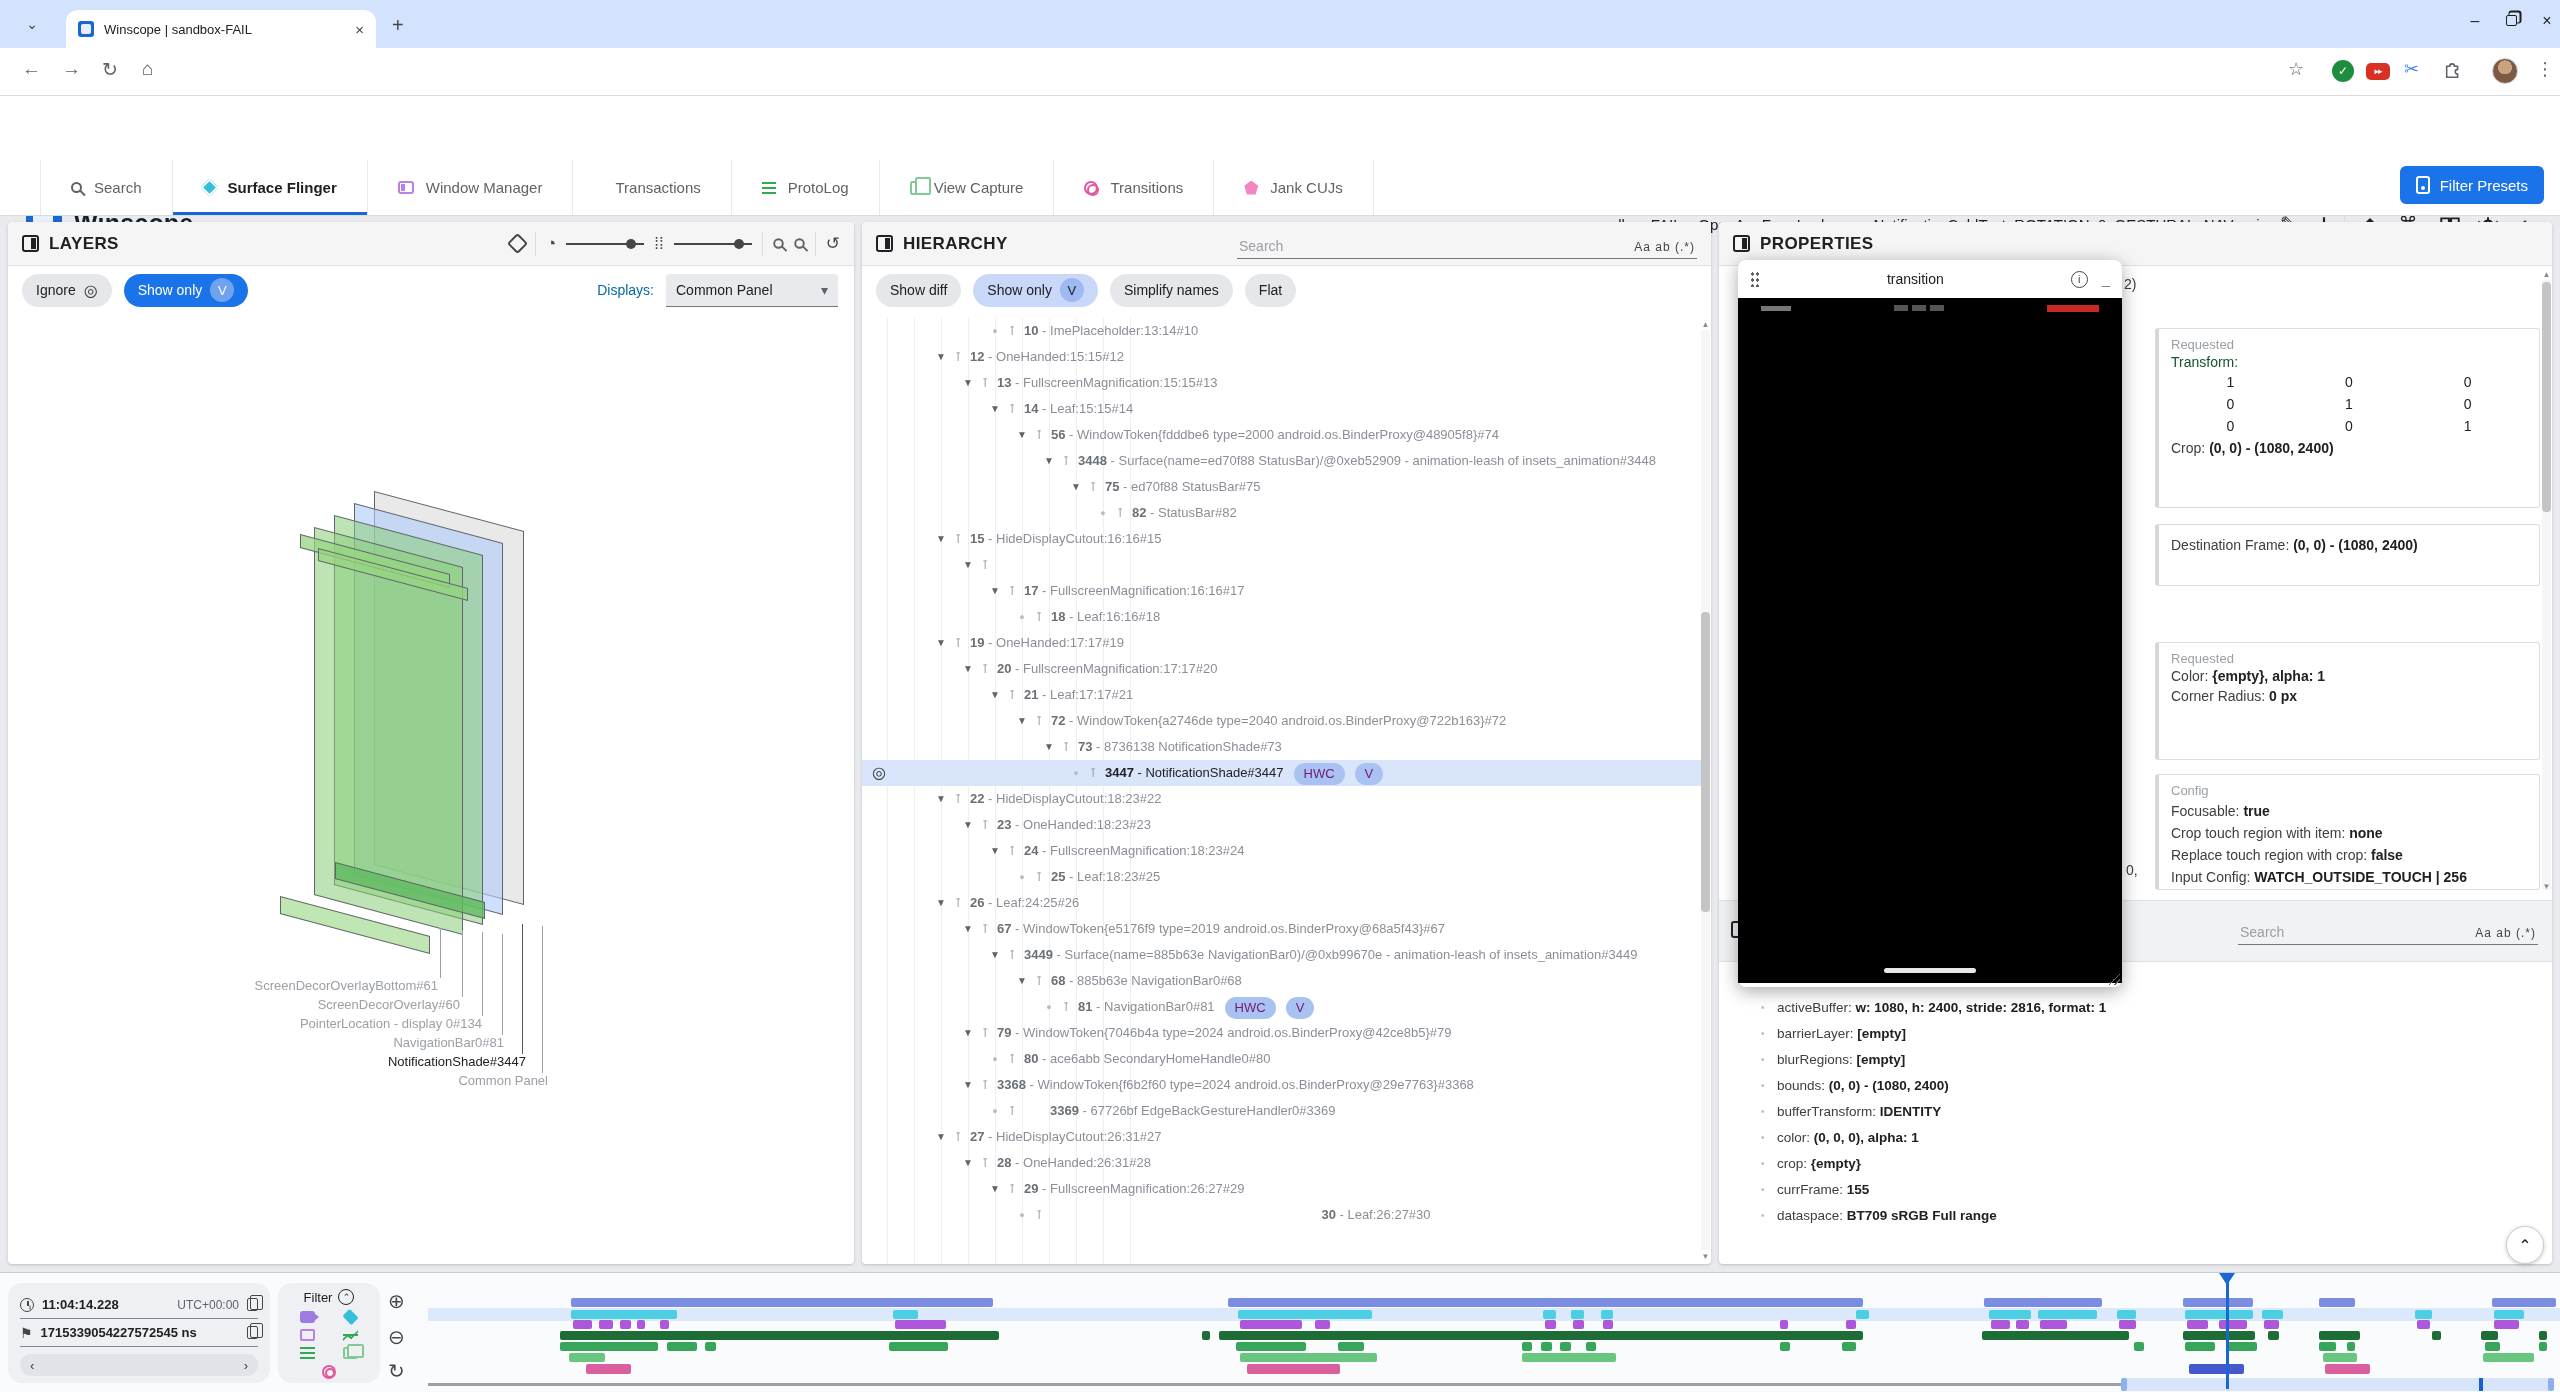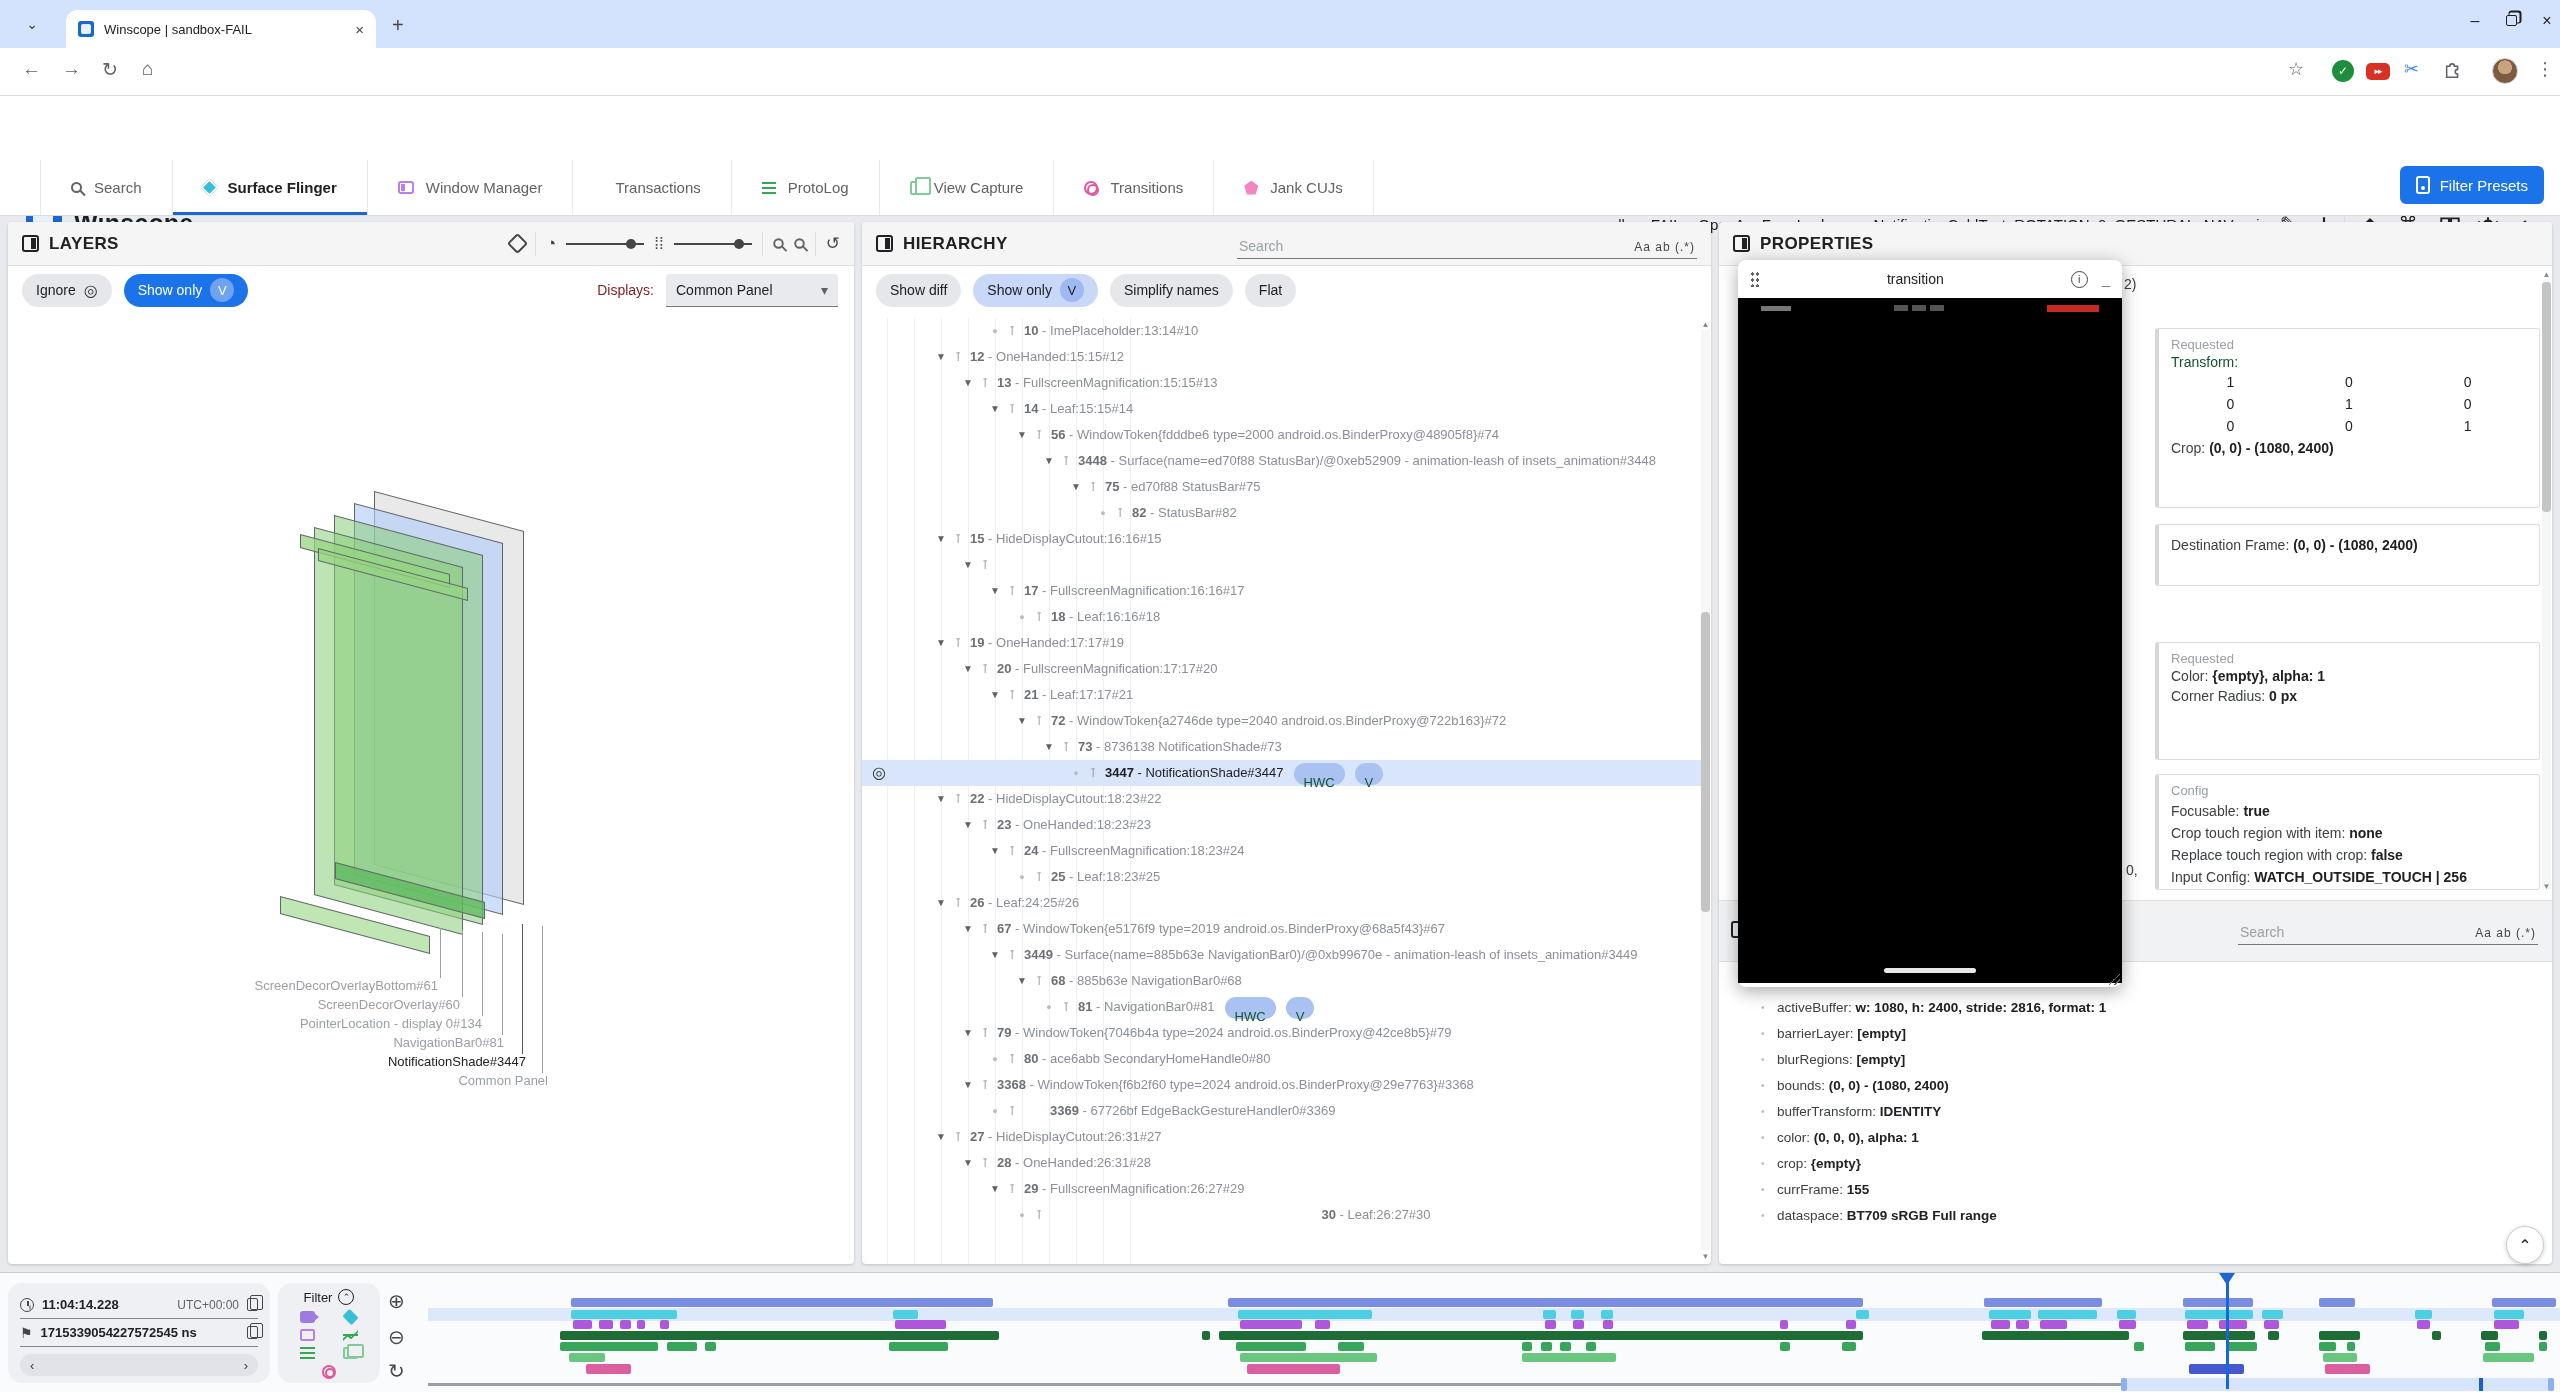--- a/index.html
+++ b/index.html
@@ -84,39 +84,39 @@
   .ctl-row { height:48px; display:flex; align-items:center; gap:12px; padding:0 14px; position:relative;}
 
   
   .lt-ic{color:#444746;font-size:17px;}
   .cube{width:15px;height:15px;border:2px solid #444746;transform:rotate(45deg);border-radius:3px;}
   .slider{width:78px;height:2px;background:#444746;position:relative;}
   .slider::after{content:"";position:absolute;right:8px;top:-4px;width:10px;height:10px;border-radius:50%;background:#444746;}
   .vsep{width:1px;height:24px;background:#DADCE0;}
   #displays-dd { position:absolute; right:16px; width:172px; height:33px; background:#E9EAEE; border-radius:4px 4px 0 0;
     border-bottom:1px solid #747775; display:flex; align-items:center; justify-content:space-between; padding:0 10px; font-size:14px; color:#202124;}
-  #displays-label{ position:absolute; right:200px; font-size:14px; color:#7f1d1d;}
+  #displays-label{ position:absolute; right:200px; font-size:14px; color:#0369a1;}
 
   
   .plane { position:absolute; transform:skewY(15deg); border:1px solid #61656B; }
   #layer-labels { position:absolute; }
   .llabel { position:absolute; font-size:13px; color:#9AA0A6; white-space:nowrap; }
   .llabel.dark { color:#202124; }
   .leader { position:absolute; width:1px; background:#9AA0A6; }
   .searchbox { border-bottom:1px solid #747775; height:30px; display:flex; align-items:flex-end; justify-content:space-between; padding:0 2px 4px 2px;}
   .search-ops { color:#444746; font-size:12px; letter-spacing:1px;}
   #tree { position:absolute; left:0; top:96px; right:10px; bottom:0; overflow:hidden; font-size:13px; color:#8A8F97;}
   .trow { position:relative; display:flex; align-items:flex-start; line-height:26px; white-space:normal; }
   .trow .num { font-weight:bold; color:#6B7076; }
   .trow.sel { background:#D9E5FB; color:#202124;}
   .trow.sel .num { color:#202124; }
   .arrow { width:18px; flex:0 0 18px; text-align:center; color:#5F6368; font-size:10px;}
   .dot { width:18px; flex:0 0 18px; text-align:center; color:#B8BCC2; font-size:9px;}
   .pin { width:16px; flex:0 0 16px; margin-right:4px; text-align:center; color:#80868B; font-size:12px;}
-  .hchip { display:inline-block; background:#A9C2F2; color:#14532d; border-radius:11px; padding:9px 10px; height:22px; line-height:22px; font-size:13px; margin-left:10px; vertical-align:middle;}
+  .hchip { display:inline-block; background:#A9C2F2; color:#701a75; border-radius:11px; padding:0 10px; height:22px; line-height:22px; font-size:13px; margin-left:10px; vertical-align:middle;}
   .guide { position:absolute; top:0; bottom:0; width:1px; background:#EFEFEF; }
   .sb-track{position:absolute; right:1px; width:9px; background:#F6F6F6;}
   .sb-thumb{position:absolute; right:1px; width:9px; background:#C4C4C4; border-radius:4px;}
   .sb-arrow{position:absolute; right:1px; width:9px; font-size:8px; color:#8A8A8A; text-align:center;}
 
   
   .pbox { position:absolute; left:436px; width:385px; border:1px solid #DDDDDD; border-left:4px solid #D7D7D7; border-radius:3px; padding:8px 12px; font-size:14px; color:#3C4043;}
   .pbox .cap { color:#9AA0A6; font-size:13px; margin-bottom:2px;}
   .pbox b { color:#202124; }
   .matrix { display:grid; grid-template-columns:1fr 1fr 1fr; text-align:center; row-gap:6px; margin:4px 0 6px 0; color:#202124;}

